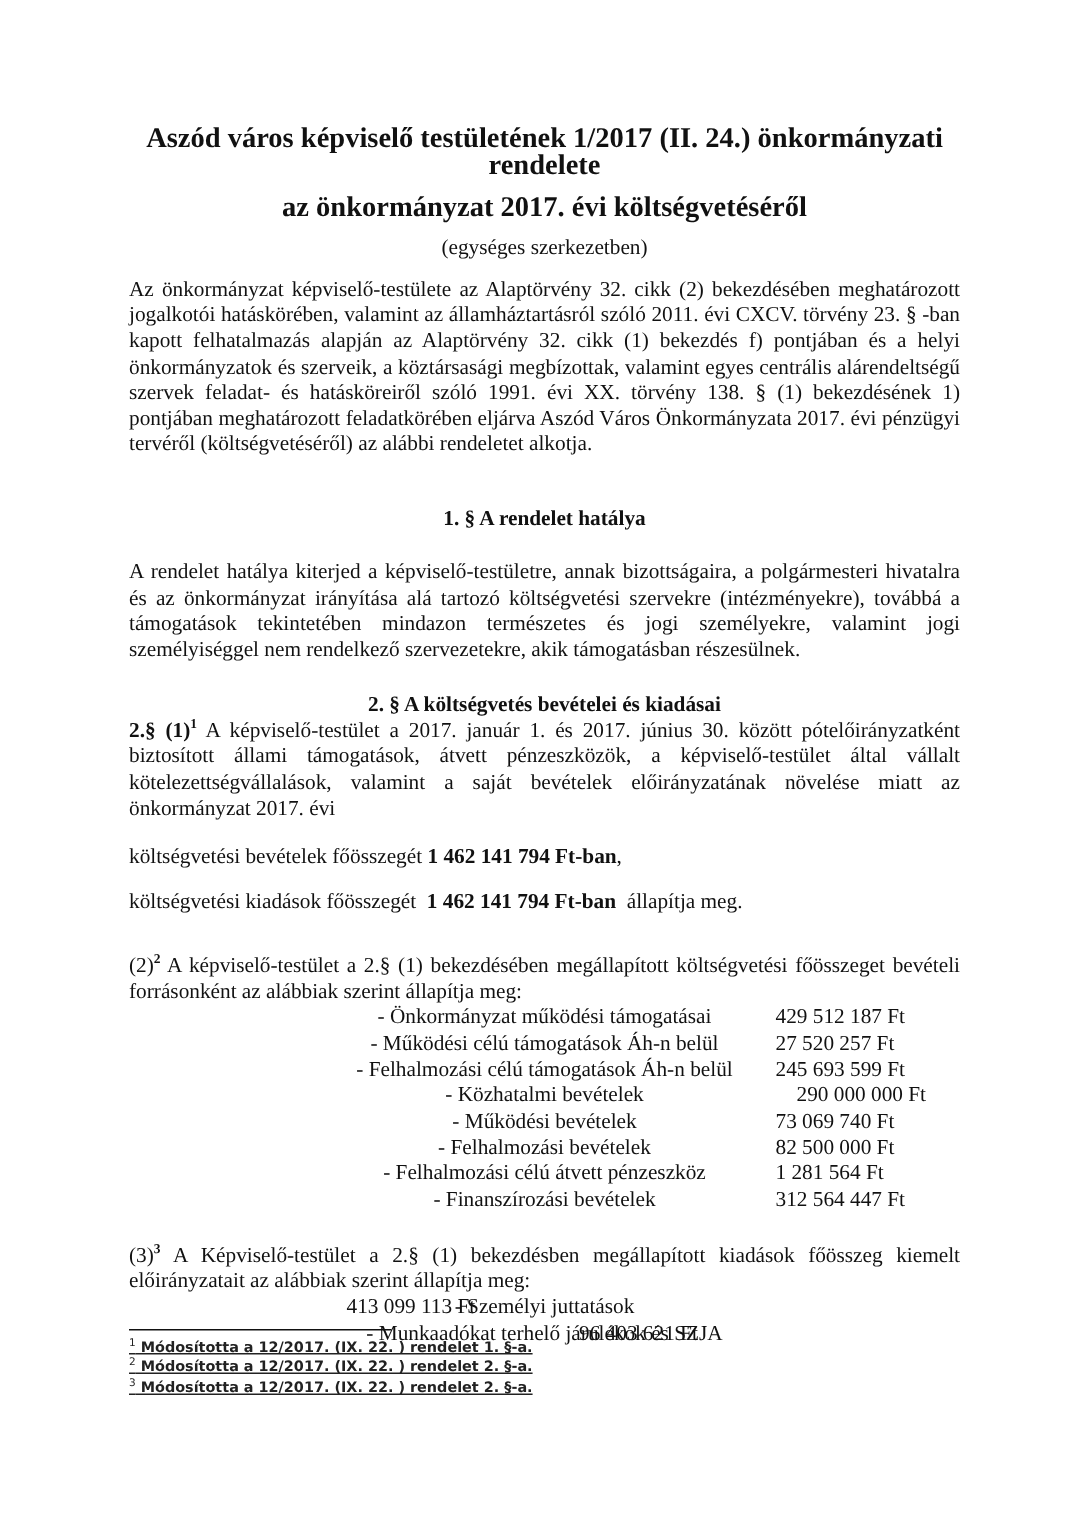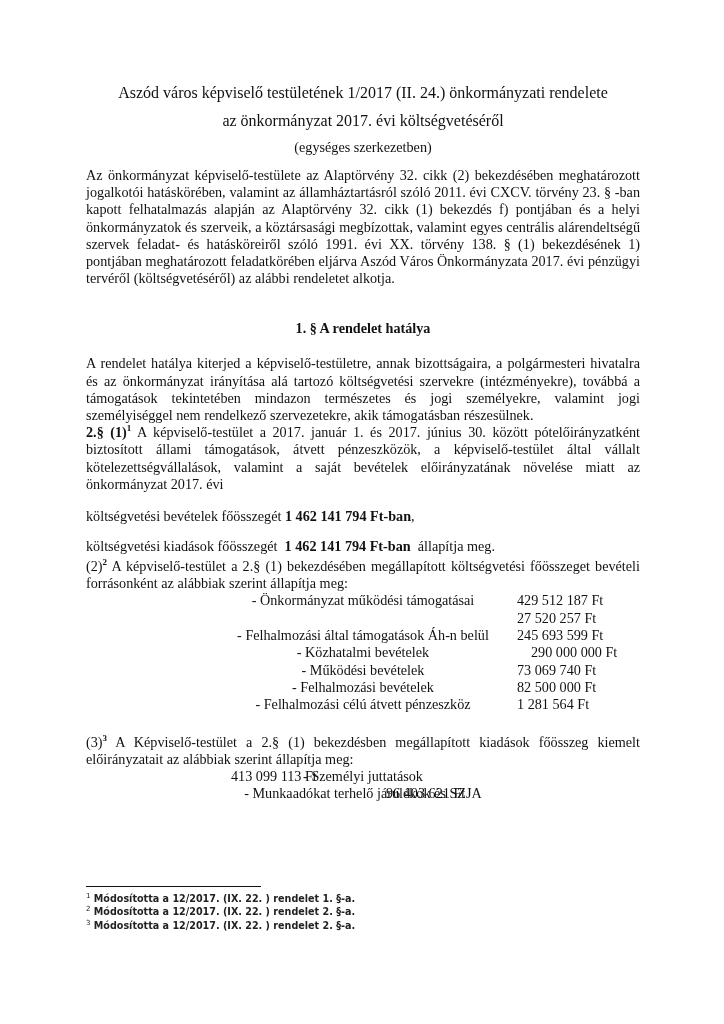--- a/index.html
+++ b/index.html
@@ -1,75 +1,77 @@
 <!DOCTYPE html>
 <html><head>
   <meta charset="utf-8">
   <style>
     html, body { margin: 0; padding: 0; background: #ffffff; }
     body { width: 724px; height: 1024px; position: relative; overflow: hidden;
            font-family: "Liberation Serif", "DejaVu Serif", serif; color: #111111; font-size: 14.2px; }
     .page { position: absolute; left: 86px; top: 84px; width: 554px; }
     .center { text-align: center; }
     .bold { font-weight: bold; }
-    .title-line { font-weight: normal; font-size: 16px; line-height: 18px; }
+    .title-line { font-weight: bold; font-size: 19px; line-height: 18px; }
     .title-line.first { margin-bottom: 10px; }
     .subtitle { margin-top: 8px; line-height: 18px; }
     p { margin: 0; line-height: 17.2px; text-align: justify; }
     .para-intro { margin-top: 11px; }
     .section-heading { font-weight: bold; text-align: center; line-height: 18px; }
     .h1 { margin-top: 32px; }
     .para-s1 { margin-top: 18px; }
     .h2 { margin-top: 19px; }
     .para-s2 { }
     sup { font-size: 9px; line-height: 0; vertical-align: 6px; font-weight: bold; }
     .total-line { line-height: 18px; margin-top: 14px; }
     .total-line.second { margin-top: 12px; }
-    .para-rev { margin-top: 3px; }
+    .para-rev { margin-top: 26px; }
     .list { margin: 0; padding: 0; list-style: none; text-align: center; }
     .list li { position: relative; line-height: 17.3px; height: 17.3px; }
     .list .val { position: absolute; left: 431px; top: 0; }
     .list .val.indent { left: 445px; }
     .para-exp { margin-top: 20px; }
     .exp-list li .val { position: absolute; top: 0; }
     .footnote-rule { position: absolute; left: 86px; top: 886px; width: 175px; border-top: 1px solid #111; }
     .footnotes { position: absolute; left: 86px; top: 892px; font-family: "DejaVu Sans", "Liberation Sans", sans-serif;
-                 font-size: 9.6px; font-weight: bold; color: #222; }
+                 font-size: 9.6px; font-weight: bold; color: #222; text-decoration: underline; }
     .footnotes div { line-height: 13.4px; }
     .footnotes sup { font-size: 7px; vertical-align: 4px; font-weight: normal; }
   </style>
 </head>
 <body>
 
 <div class="page">
   <div class="center title-line first">Aszód város képviselő testületének 1/2017 (II. 24.) önkormányzati rendelete</div>
   <div class="center title-line">az önkormányzat 2017. évi költségvetéséről</div>
   <div class="center subtitle">(egységes szerkezetben)</div>
 
   <p class="para-intro">Az önkormányzat képviselő-testülete az Alaptörvény 32. cikk (2) bekezdésében meghatározott jogalkotói hatáskörében, valamint az államháztartásról szóló 2011. évi CXCV. törvény 23. § -ban kapott felhatalmazás alapján az Alaptörvény 32. cikk (1) bekezdés f) pontjában és a helyi önkormányzatok és szerveik, a köztársasági megbízottak, valamint egyes centrális alárendeltségű szervek feladat- és hatásköreiről szóló 1991. évi XX. törvény 138. § (1) bekezdésének 1) pontjában meghatározott feladatkörében eljárva Aszód Város Önkormányzata 2017. évi pénzügyi tervéről (költségvetéséről) az alábbi rendeletet alkotja.</p>
 
   <div class="section-heading h1">1. § A rendelet hatálya</div>
   <p class="para-s1">A rendelet hatálya kiterjed a képviselő-testületre, annak bizottságaira, a polgármesteri hivatalra és az önkormányzat irányítása alá tartozó költségvetési szervekre (intézményekre), továbbá a támogatások tekintetében mindazon természetes és jogi személyekre, valamint jogi személyiséggel nem rendelkező szervezetekre, akik támogatásban részesülnek.</p>
 
+  <div class="section-heading h2">2. § A költségvetés bevételei és kiadásai</div>
 
   <p class="para-s2"><span class="bold">2.§ (1)</span><sup>1</sup><span> A képviselő-testület a 2017. január 1. és 2017. június 30. között pótelőirányzatként biztosított állami támogatások, átvett pénzeszközök, a képviselő-testület által vállalt kötelezettségvállalások, valamint a saját bevételek előirányzatának növelése miatt az önkormányzat 2017. évi</span></p>
 
   <div class="total-line"><span>költségvetési bevételek főösszegét </span><span class="bold">1 462 141 794 Ft-ban</span><span>,</span></div>
   <div class="total-line second"><span style="white-space:pre">költségvetési kiadások főösszegét  </span><span class="bold">1 462 141 794 Ft-ban</span><span style="white-space:pre">  állapítja meg.</span></div>
 
   <p class="para-rev"><span>(2)</span><sup>2</sup><span> A képviselő-testület a 2.§ (1) bekezdésében megállapított költségvetési főösszeget bevételi forrásonként az alábbiak szerint állapítja meg:</span></p>
 
   <ul class="list">
     <li><span>- Önkormányzat működési támogatásai</span><span class="val">429 512 187 Ft</span></li>
-    <li><span class="val">27 520 257 Ft</span></li>
-    <li><span>- Felhalmozási által támogatások Áh-n belül</span><span class="val">245 693 599 Ft</span></li>
+    <li><span>- Működési célú támogatások Áh-n belül</span><span class="val">27 520 257 Ft</span></li>
+    <li><span>- Felhalmozási célú támogatások Áh-n belül</span><span class="val">245 693 599 Ft</span></li>
     <li><span>- Közhatalmi bevételek</span><span class="val indent">290 000 000 Ft</span></li>
     <li><span>- Működési bevételek</span><span class="val">73 069 740 Ft</span></li>
     <li><span>- Felhalmozási bevételek</span><span class="val">82 500 000 Ft</span></li>
     <li><span>- Felhalmozási célú átvett pénzeszköz</span><span class="val">1 281 564 Ft</span></li>
+    <li><span>- Finanszírozási bevételek</span><span class="val">312 564 447 Ft</span></li>
   </ul>
 
   <p class="para-exp"><span>(3)</span><sup>3</sup><span> A Képviselő-testület a 2.§ (1) bekezdésben megállapított kiadások főösszeg kiemelt előirányzatait az alábbiak szerint állapítja meg:</span></p>
 
   <ul class="list exp-list">
     <li><span>- Személyi juttatások</span><span class="val" style="left:145px">413 099 113 Ft</span></li>
     <li><span>- Munkaadókat terhelő járulékok és SZJA</span><span class="val" style="left:300px">96 403 621 Ft</span></li>
   </ul>
 </div>
 

